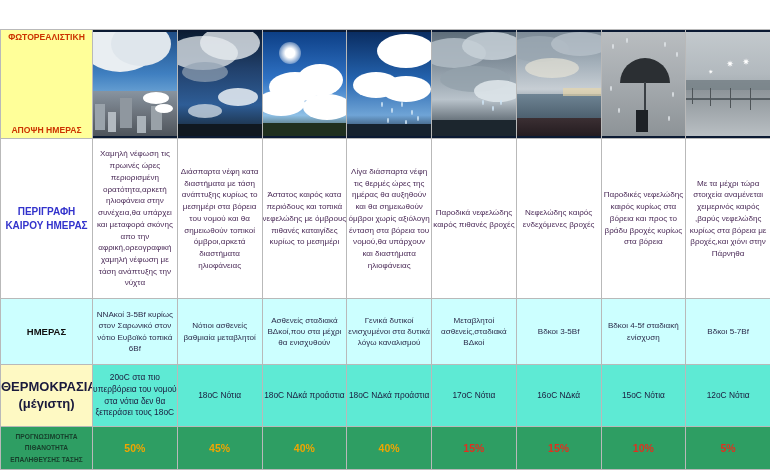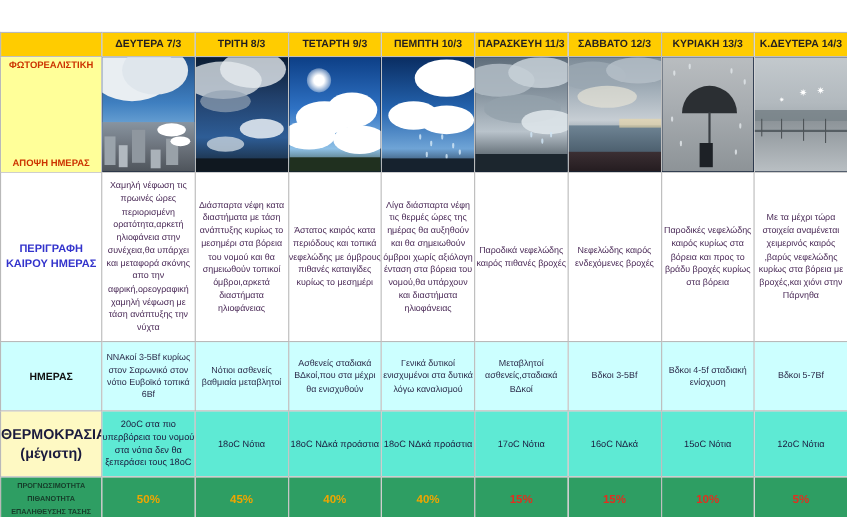--- a/index.html
+++ b/index.html
@@ -231,31 +231,20 @@
           <col class="c-day">
           <col class="c-day">
           <col class="c-day">
         <col class="c-day">
           <col class="c-day">
           <col class="c-day">
           <col class="c-day">
       </colgroup>
 
       <tbody>
-          <tr class="row-days">
-        <td class="day-head corner"></td>
-        <td class="day-head">ΔΕΥΤΕΡΑ 7/3</td>
-        <td class="day-head">ΤΡΙΤΗ 8/3</td>
-        <td class="day-head">ΤΕΤΑΡΤΗ 9/3</td>
-        <td class="day-head">ΠΕΜΠΤΗ 10/3</td>
-        <td class="day-head">ΠΑΡΑΣΚΕΥΗ 11/3</td>
-        <td class="day-head">ΣΑΒΒΑΤΟ 12/3</td>
-        <td class="day-head">ΚΥΡΙΑΚΗ 13/3</td>
-        <td class="day-head">Κ.ΔΕΥΤΕΡΑ 14/3</td>
-      </tr>
 
       <tr class="row-photo">
         <td class="photo-label">
           <div class="lbl-top">ΦΩΤΟΡΕΑΛΙΣΤΙΚΗ</div>
           <div class="lbl-bot">ΑΠΟΨΗ ΗΜΕΡΑΣ</div>
         </td>
 
         <td class="photo-cell">
           <div class="thumb">
             <div class="sky" style="background:linear-gradient(180deg,#1f4d86 0%,#3f7fc0 40%,#7fb3dd 70%,#4a5560 100%)"></div>

